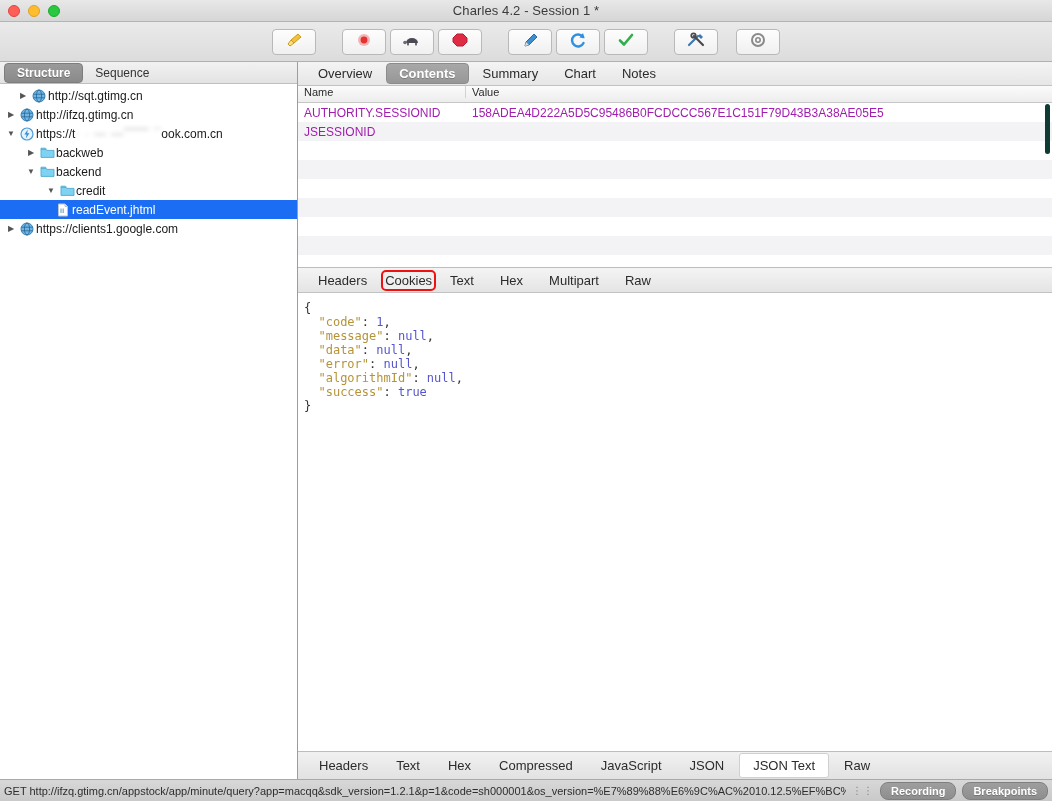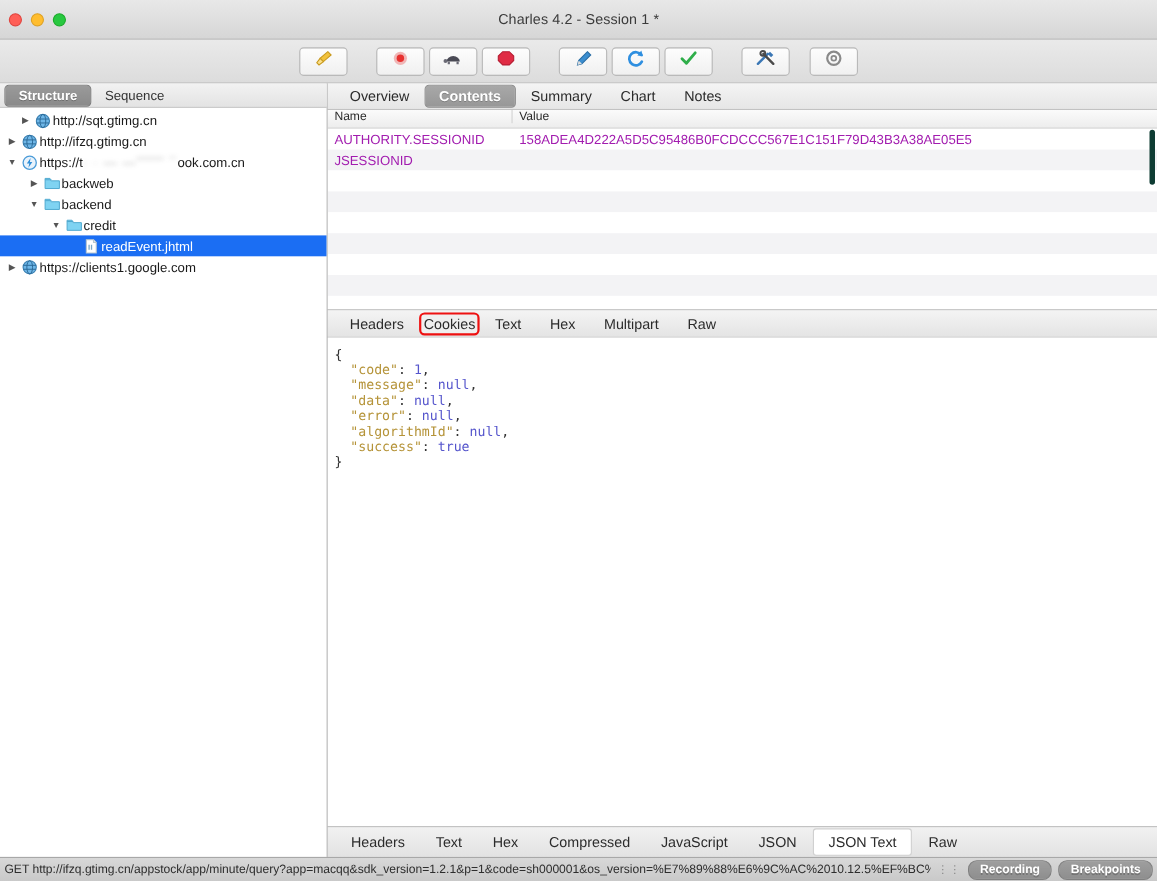--- a/index.html
+++ b/index.html
@@ -11,21 +11,21 @@
   }
   .app {
     position: relative;
     width: 1052px; height: 801px;
     display: flex; flex-direction: column;
     background: #ececec;
   }
 
   
   .titlebar {
-    height: 36px;
+    height: 22px;
     background: linear-gradient(to bottom, #e8e8e8, #d6d6d6);
     border-bottom: 1px solid #b4b4b4;
     display: flex; align-items: center;
     position: relative; flex: none;
   }
   .traffic { display: flex; gap: 8px; padding-left: 8px; }
   .light { width: 12px; height: 12px; border-radius: 50%; display: block; }
   .light.red    { background: #ff5f57; border: 1px solid #e0443e; }
   .light.yellow { background: #ffbd2e; border: 1px solid #dea123; }
   .light.green  { background: #28c840; border: 1px solid #1aab29; }
@@ -347,21 +347,21 @@
           <div class="row" style="padding-left: 44px;">
             <span class="tw open"></span>
             <span class="ico">
               <svg width="15" height="13" viewBox="0 0 15 13">
                 <path d="M1 3.2 h4.4 l1.1 1.2 H14 V11.4 H1 Z" fill="#7fd3f2" stroke="#4fa9cf" stroke-width=".9"></path>
                 <path d="M1 2.2 h4.4 l1.1 1.2 H1 Z" fill="#9fdef7" stroke="#4fa9cf" stroke-width=".9"></path>
               </svg>
             </span>
             <span>credit</span>
           </div>
-          <div class="row selected" style="padding-left: 60px;">
+          <div class="row selected" style="padding-left: 40px;">
             <span class="tw blank"></span>
             <span class="ico">
               <svg width="12" height="14" viewBox="0 0 12 14">
                 <path d="M1.5 1 H8 L10.5 3.5 V13 H1.5 Z" fill="#ffffff" stroke="#b8c6d0" stroke-width="1"></path>
                 <path d="M8 1 V3.5 H10.5" fill="#dde6ec" stroke="#b8c6d0" stroke-width="1"></path>
                 <path d="M4 5.5 V10 M6.2 5.5 V10" stroke="#7aa7c7" stroke-width="1.2"></path>
               </svg>
             </span>
             <span>readEvent.jhtml</span>
           </div>

